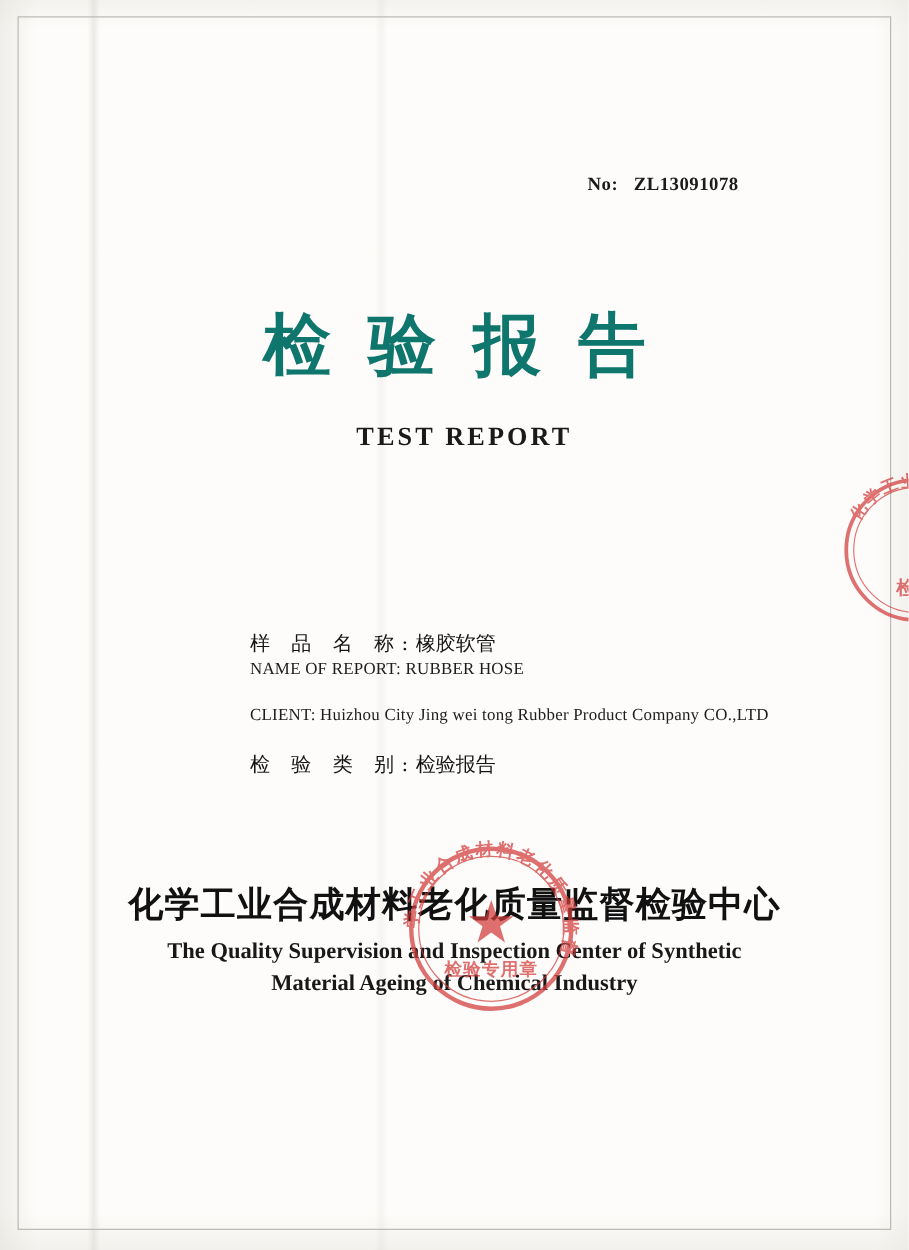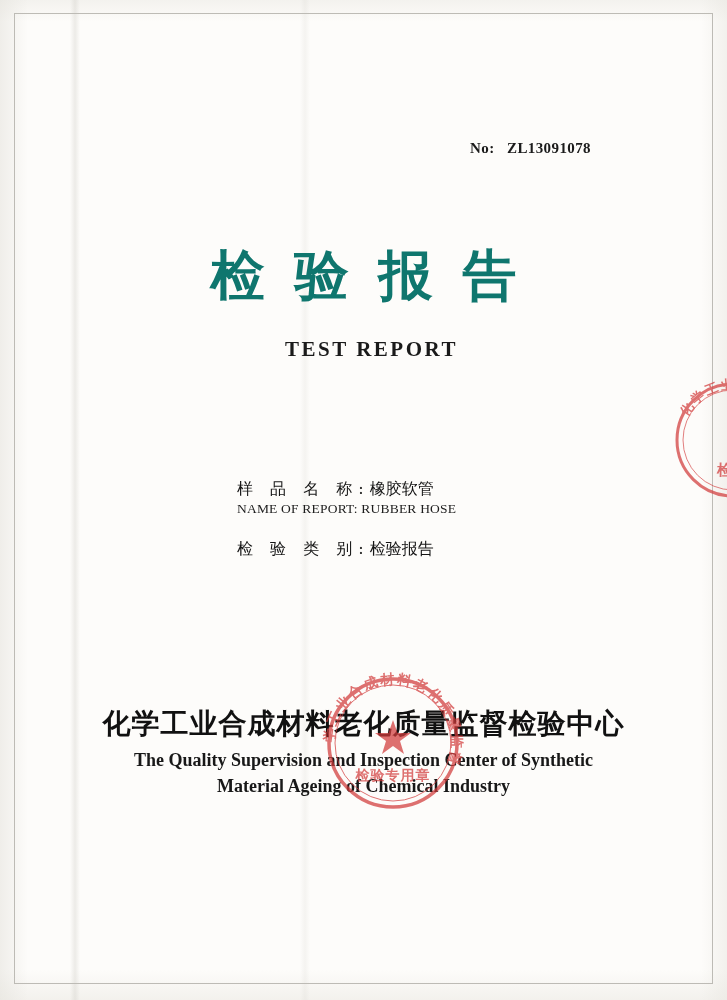--- a/index.html
+++ b/index.html
@@ -86,23 +86,22 @@
     font-size: 21px;
     font-weight: bold;
     color: #1a1a1a;
     letter-spacing: 2.5px;
     padding-left: 16px;
   }
 
   .fields {
     position: absolute;
     left: 200px;
-    top: 478px;
+    top: 504px;
     width: 460px;
-    margin-left: 37px;
   }
   .field-row {
     margin-bottom: 21px;
   }
   .field-cn {
     font-family: "DejaVu Serif", serif;
     font-size: 16px;
     color: #151515;
     white-space: nowrap;
     line-height: 1.35;
@@ -185,20 +184,21 @@
   <div class="fields">
 
     <div class="field-row">
       <div class="field-cn">
         <span class="lbl">样 品 名 称:</span><span>橡胶软管</span>
       </div>
       <div class="field-en">NAME OF REPORT: RUBBER    HOSE</div>
     </div>
 
     <div class="field-row">
+      <div class="field-en">CLIENT: Huizhou City Jing wei tong Rubber Product Company CO.,LTD</div>
     </div>
 
     <div class="field-row">
       <div class="field-cn">
         <span class="lbl">检 验 类 别:</span><span>检验报告</span>
       </div>
     </div>
 
   </div>
 

